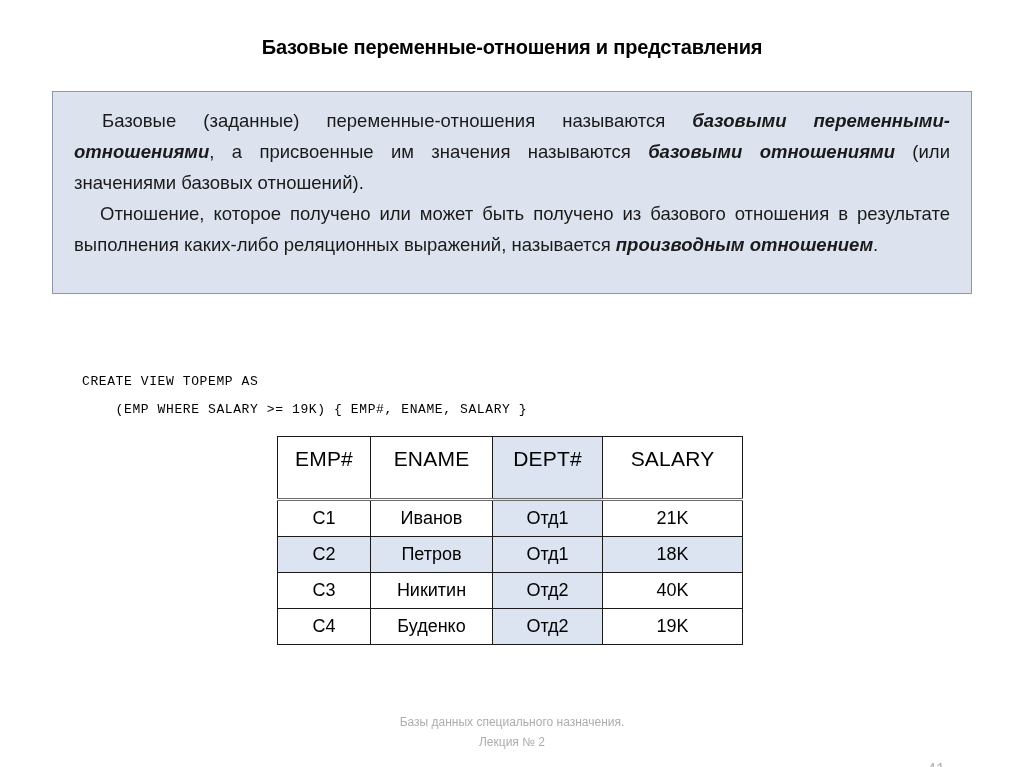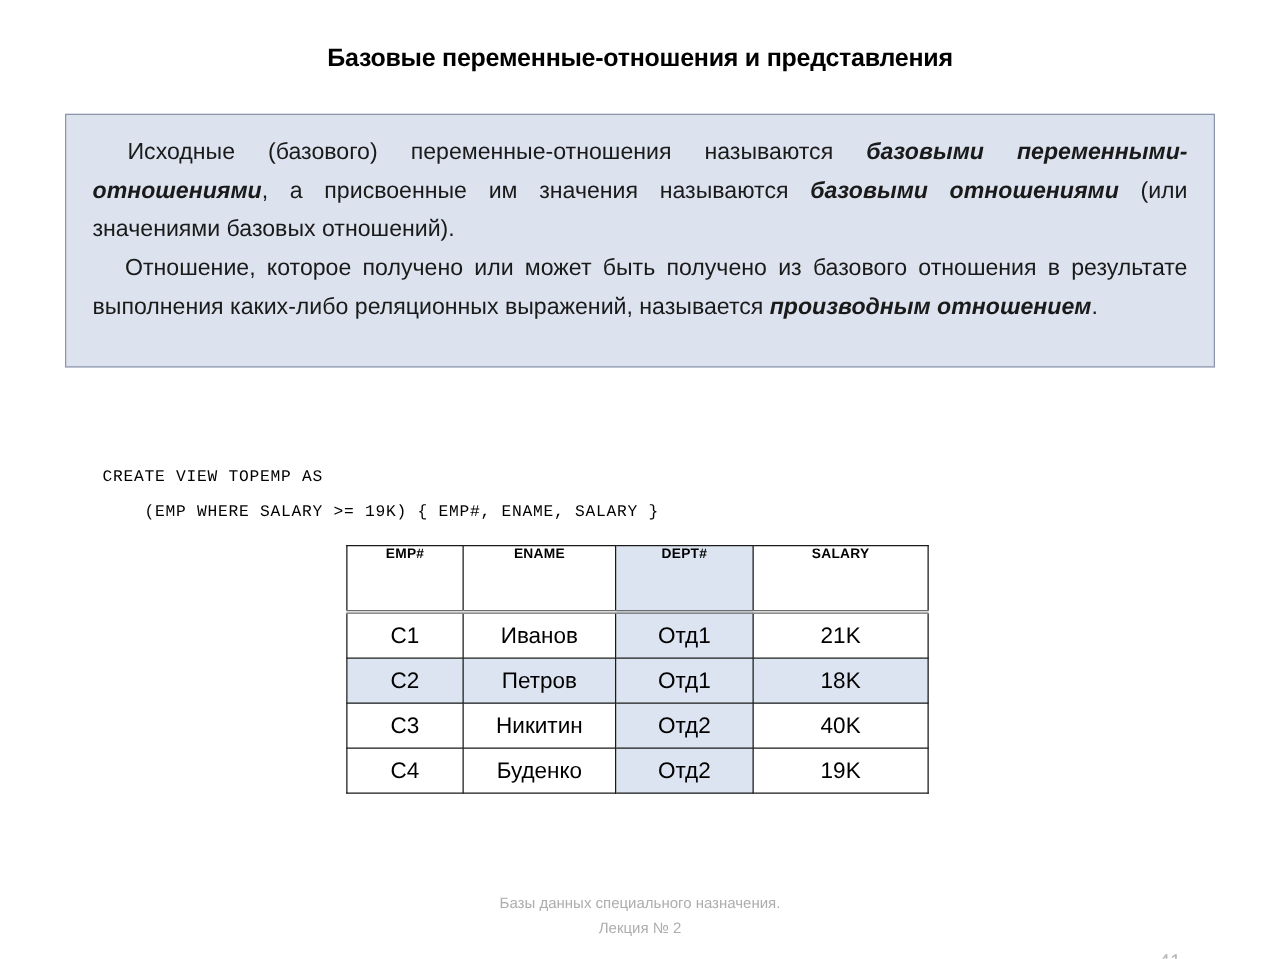--- a/index.html
+++ b/index.html
@@ -106,24 +106,25 @@
   table.emp-table td {
     border: 1.6px solid #1a1a1a;
     text-align: center;
     vertical-align: middle;
     font-size: 18px;
     color: #000000;
     padding: 0;
   }
   table.emp-table thead th {
     height: 51px;
-    font-weight: bold;
-    font-size: 11px;
+    font-weight: normal;
+    font-size: 21px;
     letter-spacing: 0.2px;
     vertical-align: top;
+    padding-top: 10px;
     border-bottom: 3px double #6b6b6b;
   }
   table.emp-table tbody td {
     height: 35px;
     font-weight: normal;
   }
   .hl { background: #dbe4f0 !important; }
 
   
   .footer-note {
@@ -150,21 +151,21 @@
   }
 </style>
 </head>
 <body>
 
 <div class="slide">
 
   <div class="slide-title">Базовые переменные-отношения и представления</div>
 
   <div class="callout">
-    <p class="p1"><span>Исходные (базового) переменные-отношения называются </span><b>базовыми переменными-отношениями</b><span>, а присвоенные им значения называются </span><b>базовыми отношениями</b><span> (или значениями базовых отношений).</span></p>
+    <p class="p1"><span>Базовые (заданные) переменные-отношения называются </span><b>базовыми переменными-отношениями</b><span>, а присвоенные им значения называются </span><b>базовыми отношениями</b><span> (или значениями базовых отношений).</span></p>
     <p class="p2"><span>Отношение, которое получено или может быть получено из базового отношения в результате выполнения каких-либо реляционных выражений, называется </span><b>производным отношением</b><span>.</span></p>
   </div>
 
   <div class="code-block"><span>CREATE VIEW TOPEMP AS</span>
 <span>    (EMP WHERE SALARY &gt;= 19K) { EMP#, ENAME, SALARY }</span></div>
 
   <div class="emp-table-wrap">
     <table class="emp-table">
       <colgroup>
         <col class="c-emp">

